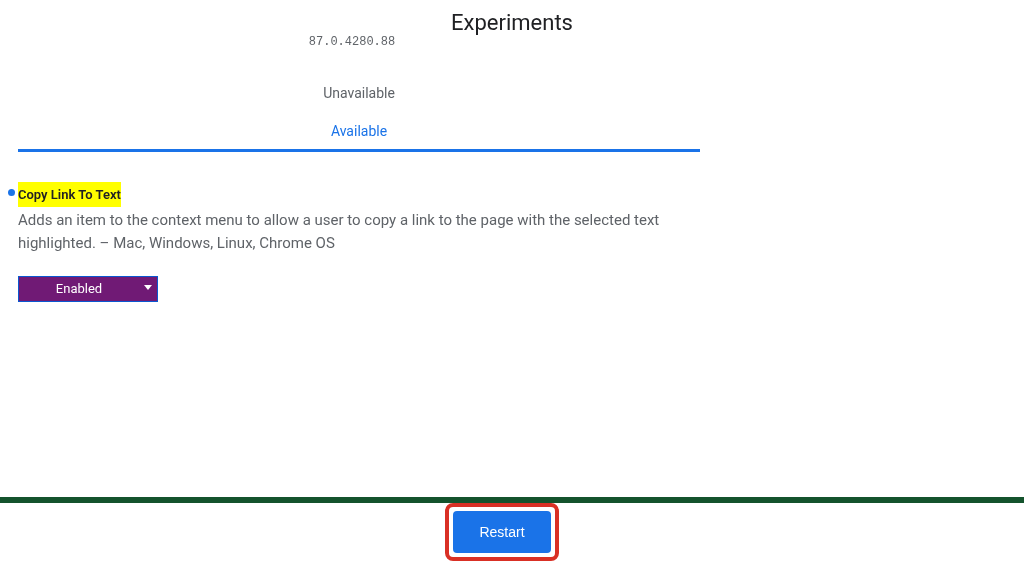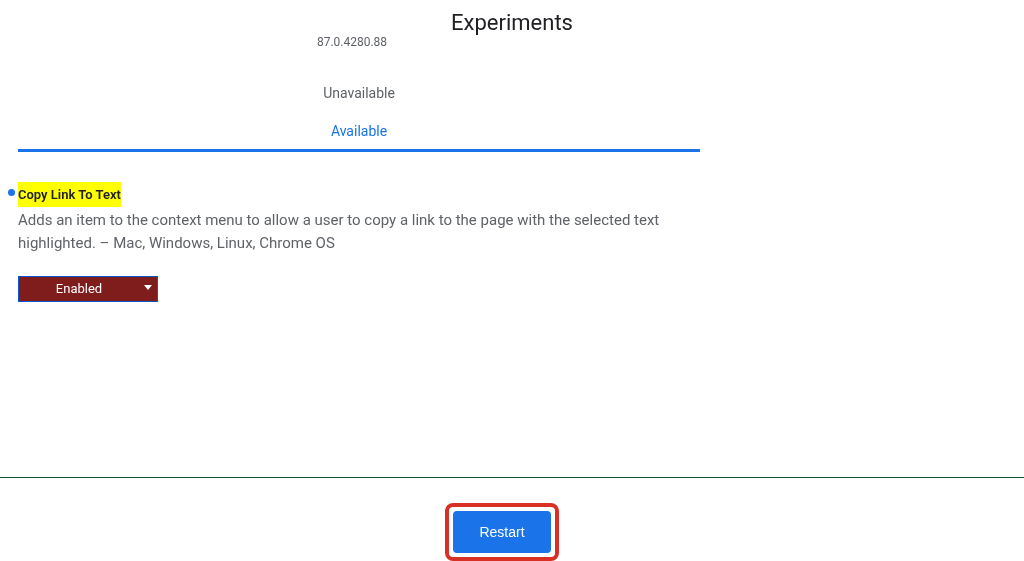--- a/index.html
+++ b/index.html
@@ -24,20 +24,21 @@
     }
     .page-title {
       font-size: 22px;
       font-weight: 400;
       color: #202124;
     }
     .version {
       font-size: 12px;
       color: #5f6368;
       margin-right: 320px;
+      font-family: Liberation Mono, monospace;
     }
     .tabs {
       display: flex;
       width: 682px;
       margin-left: 18px;
       margin-top: 20px;
       border-bottom: 1px solid #5f6368;
     }
     .tab {
       flex: 1;
@@ -116,39 +117,39 @@
       width: 0;
       height: 0;
       border-left: 4px solid transparent;
       border-right: 4px solid transparent;
       border-top: 5px solid #ffffff;
       pointer-events: none;
     }
     .select-inner {
       width: 140px;
       height: 26px;
-      background: #7f1d1d;
+      background: #701a75;
       color: #ffffff;
       border: 1px solid #0b57d0;
       font-size: 13px;
       text-align: center;
       line-height: 24px;
       cursor: pointer;
       -webkit-appearance: none;
       -moz-appearance: none;
       appearance: none;
       padding-right: 18px;
     }
     .footer {
       position: absolute;
       bottom: 0;
       left: 0;
       right: 0;
-      height: 84px;
-      border-top: 1px solid #14532d;
+      height: 64px;
+      border-top: 6px solid #14532d;
       display: flex;
       justify-content: flex-end;
       align-items: center;
       padding-right: 20px;
     }
     .restart-highlight {
       border: 4px solid #d93025;
       border-radius: 8px;
       padding: 4px;
       display: inline-block;

